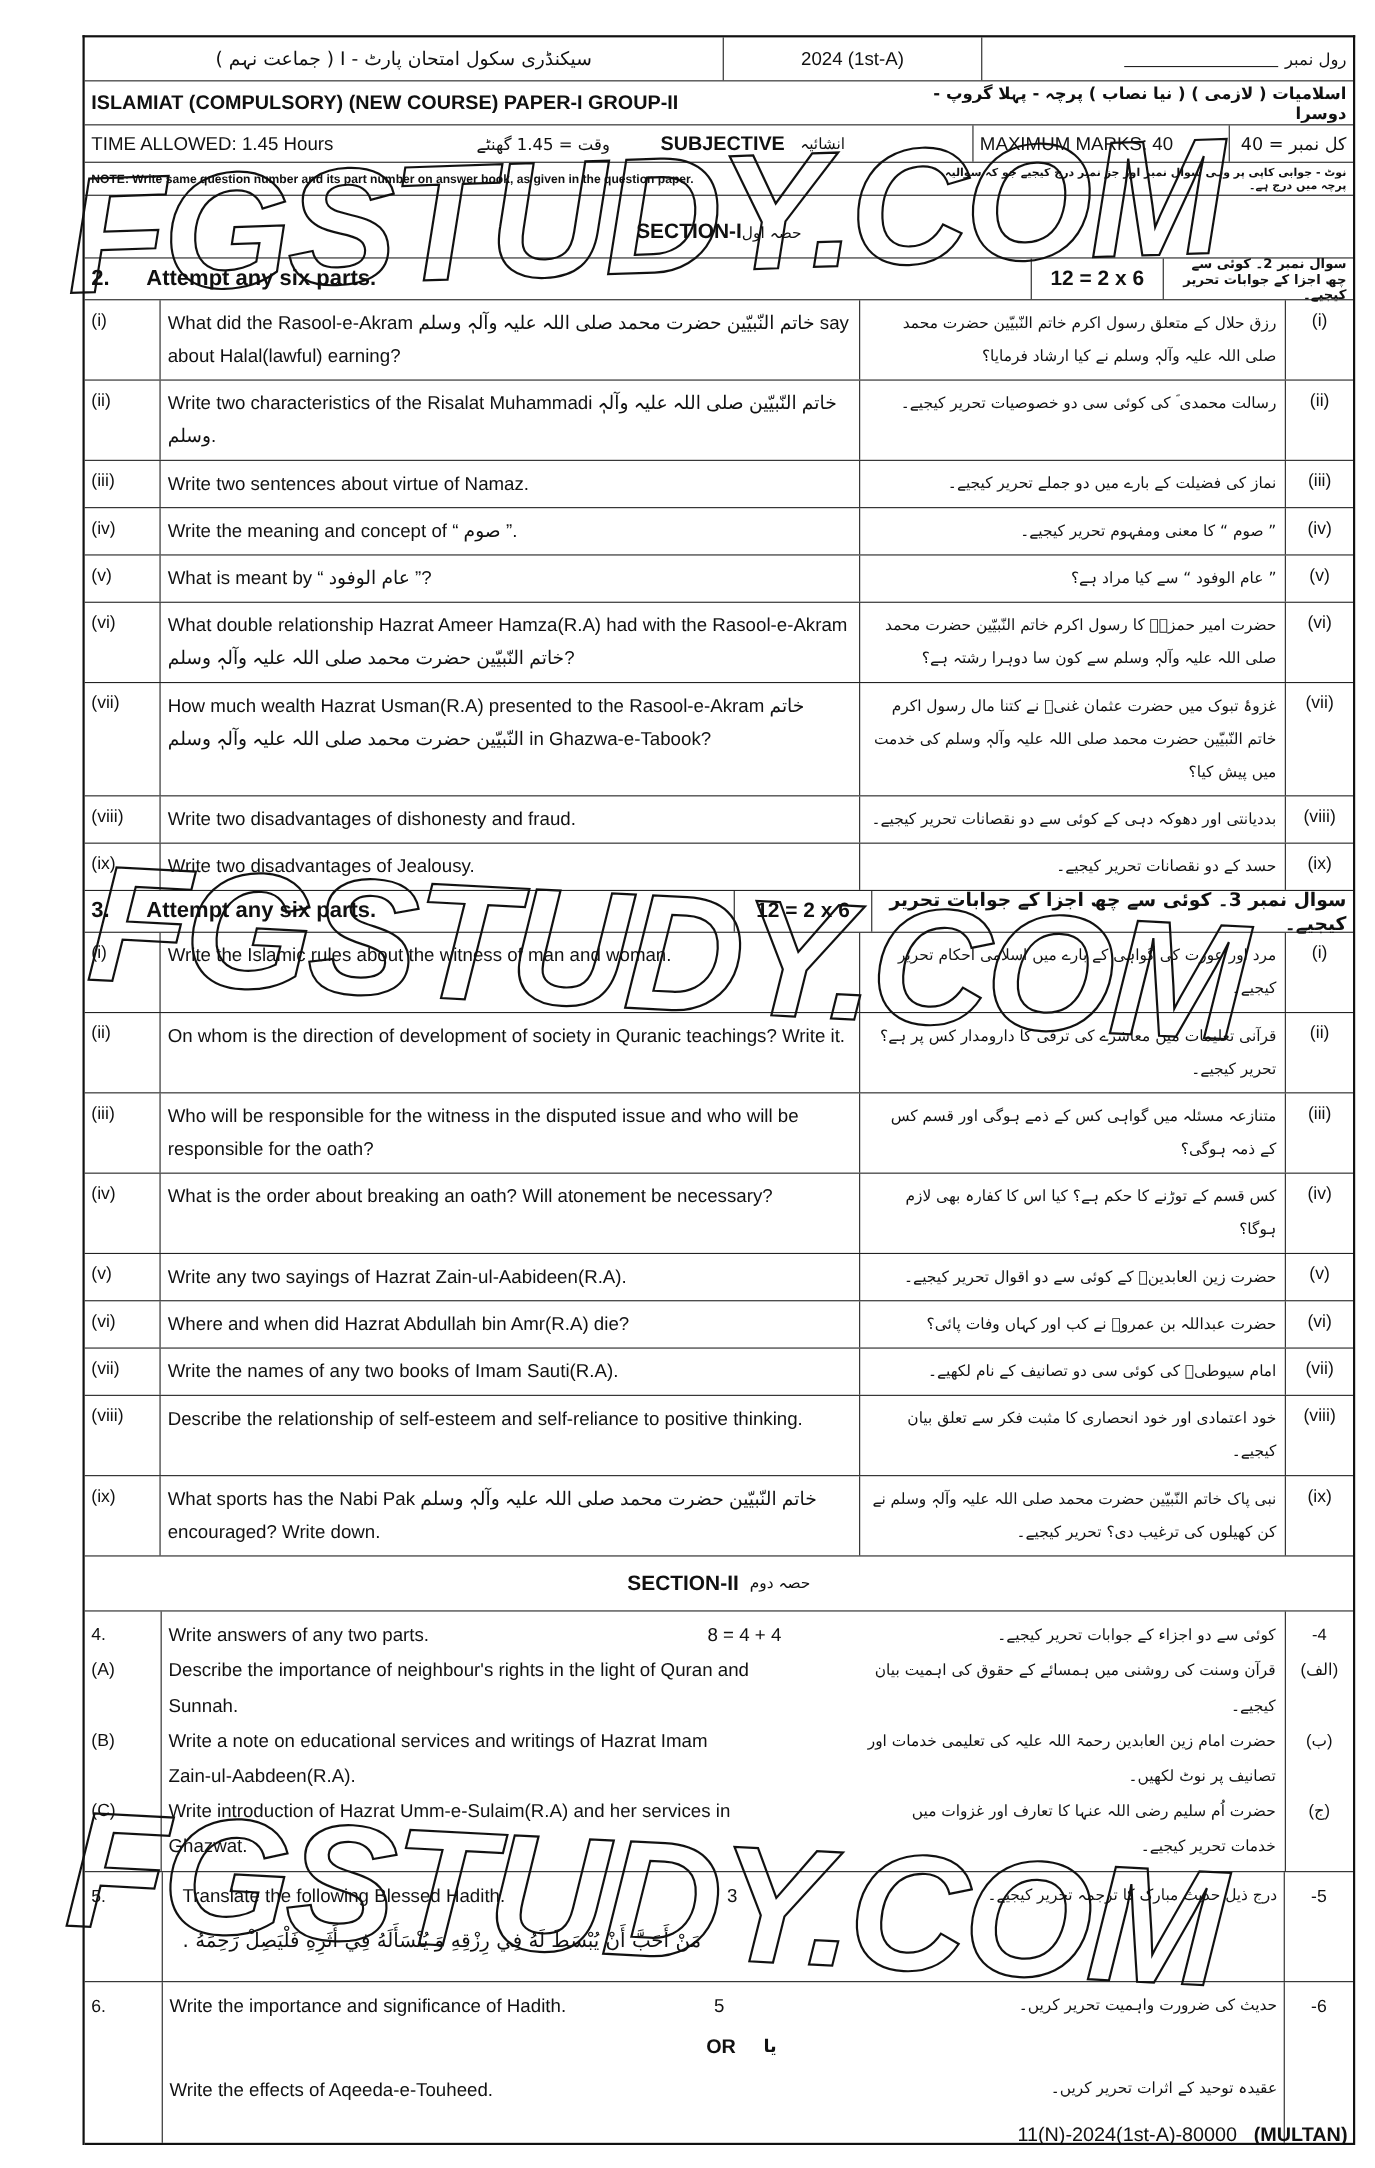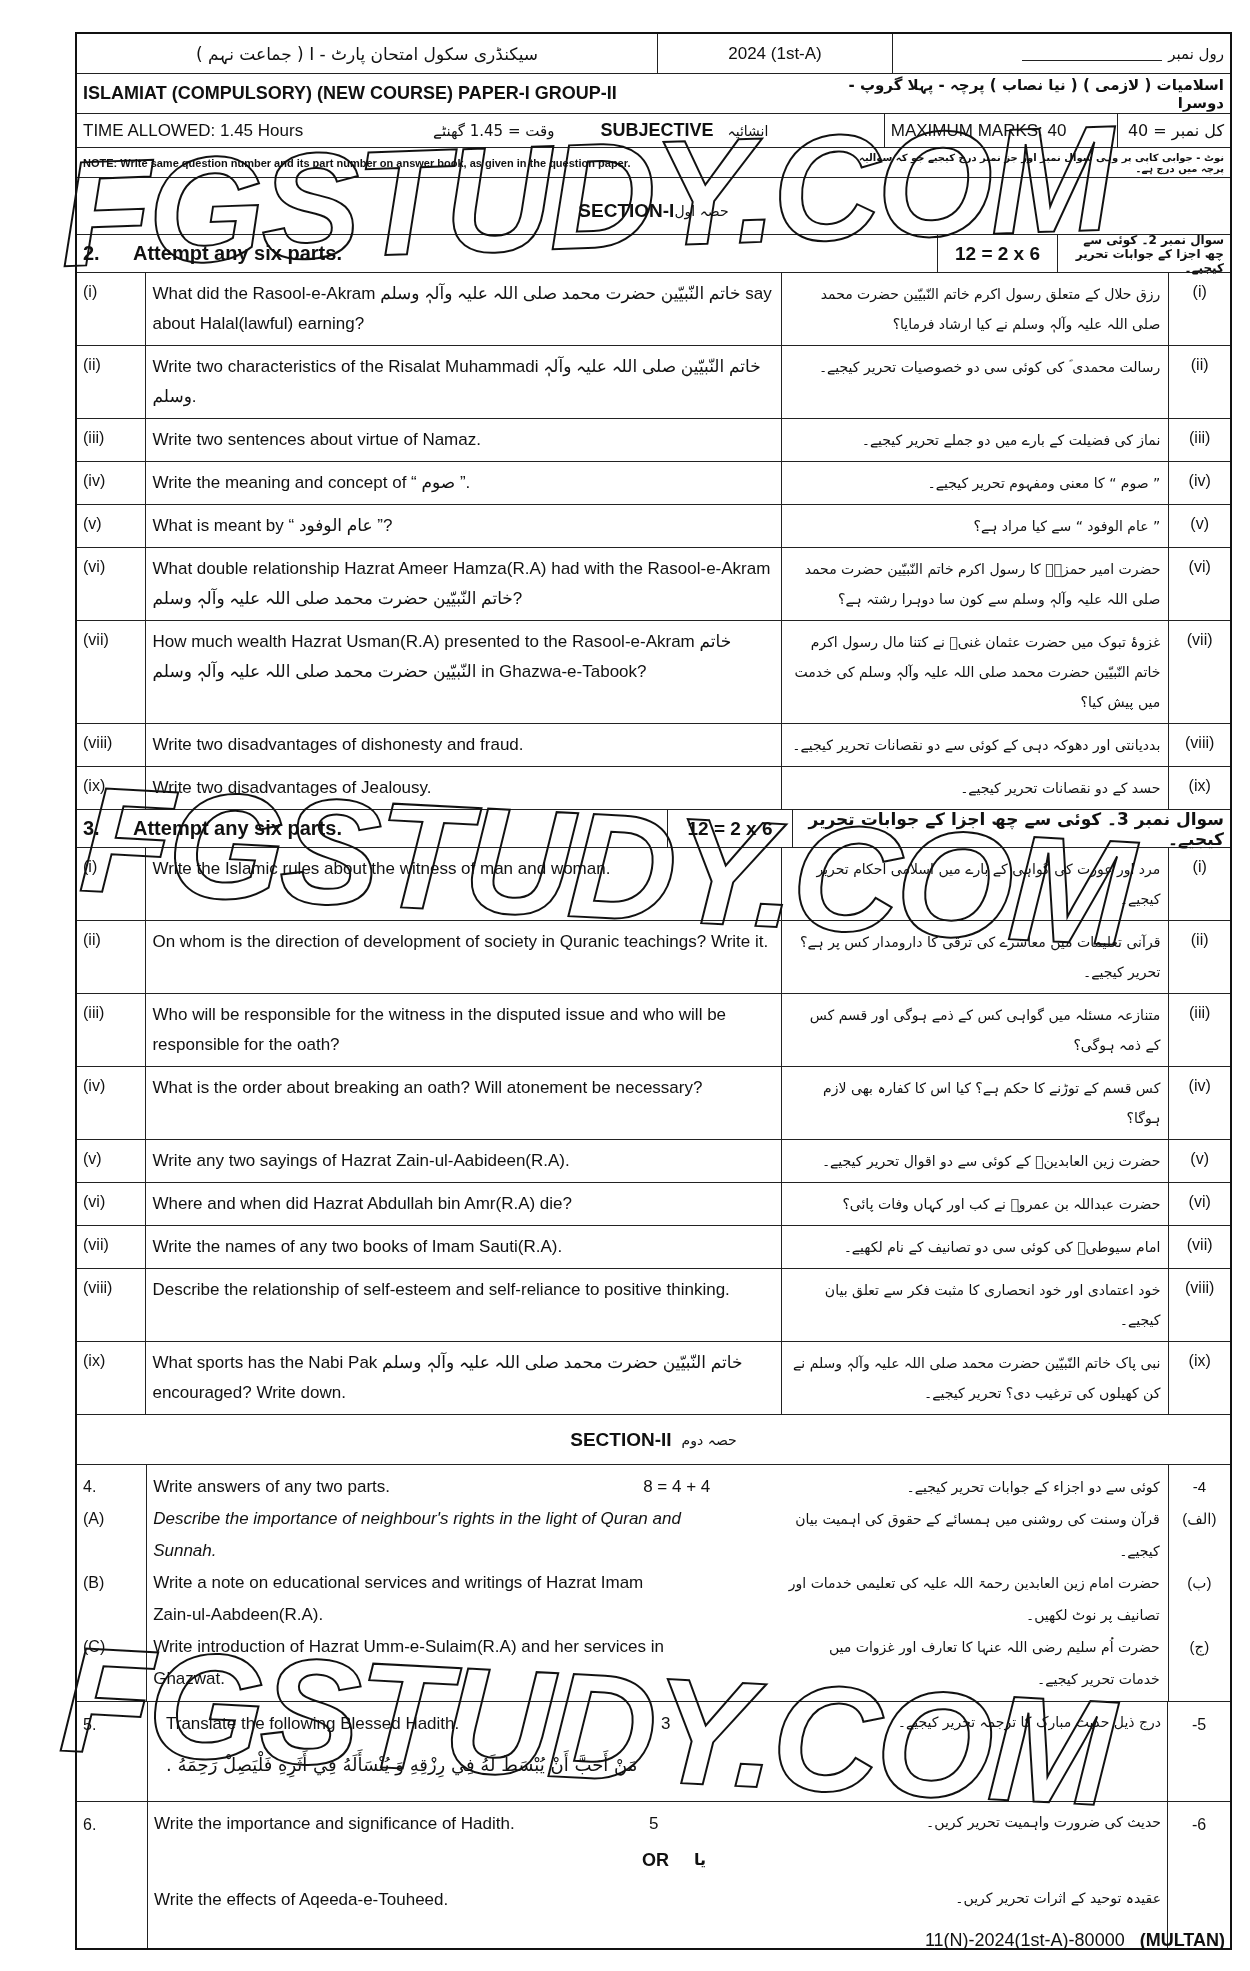--- a/index.html
+++ b/index.html
@@ -216,21 +216,21 @@
       <div style="height:32px"></div>
       <div>(B)</div>
       <div style="height:32px"></div>
       <div>(C)</div>
     </div>
     <div class="cell bl" style="width:640px;display:block;padding-top:6px;line-height:32px;position:relative;">
       <div style="position:relative;">
         <span>Write answers of any two parts.</span>
         <span style="position:absolute;left:490px;">8 = 4 + 4</span>
       </div>
-      <div style="width:560px;font-style:italic;">Describe the importance of neighbour's rights in the light of Quran and Sunnah.</div>
+      <div style="width:560px;">Describe the importance of neighbour's rights in the light of Quran and Sunnah.</div>
       <div style="width:520px;">Write a note on educational services and writings of Hazrat Imam Zain-ul-Aabdeen(R.A).</div>
       <div style="width:520px;">Write introduction of Hazrat Umm-e-Sulaim(R.A) and her services in Ghazwat.</div>
     </div>
     <div class="qcell-ur" style="width:380px;padding-top:6px;line-height:32px;">
       <div>کوئی سے دو اجزاء کے جوابات تحریر کیجیے۔</div>
       <div style="height:64px">قرآن وسنت کی روشنی میں ہمسائے کے حقوق کی اہمیت بیان کیجیے۔</div>
       <div style="height:64px">حضرت امام زین العابدین رحمۃ اللہ علیہ کی تعلیمی خدمات اور تصانیف پر نوٹ لکھیں۔</div>
       <div style="height:64px">حضرت اُم سلیم رضی اللہ عنہا کا تعارف اور غزوات میں خدمات تحریر کیجیے۔</div>
     </div>
     <div class="cell bl" style="width:63px;display:block;padding-top:6px;line-height:32px;text-align:center;font-size:15px;">

